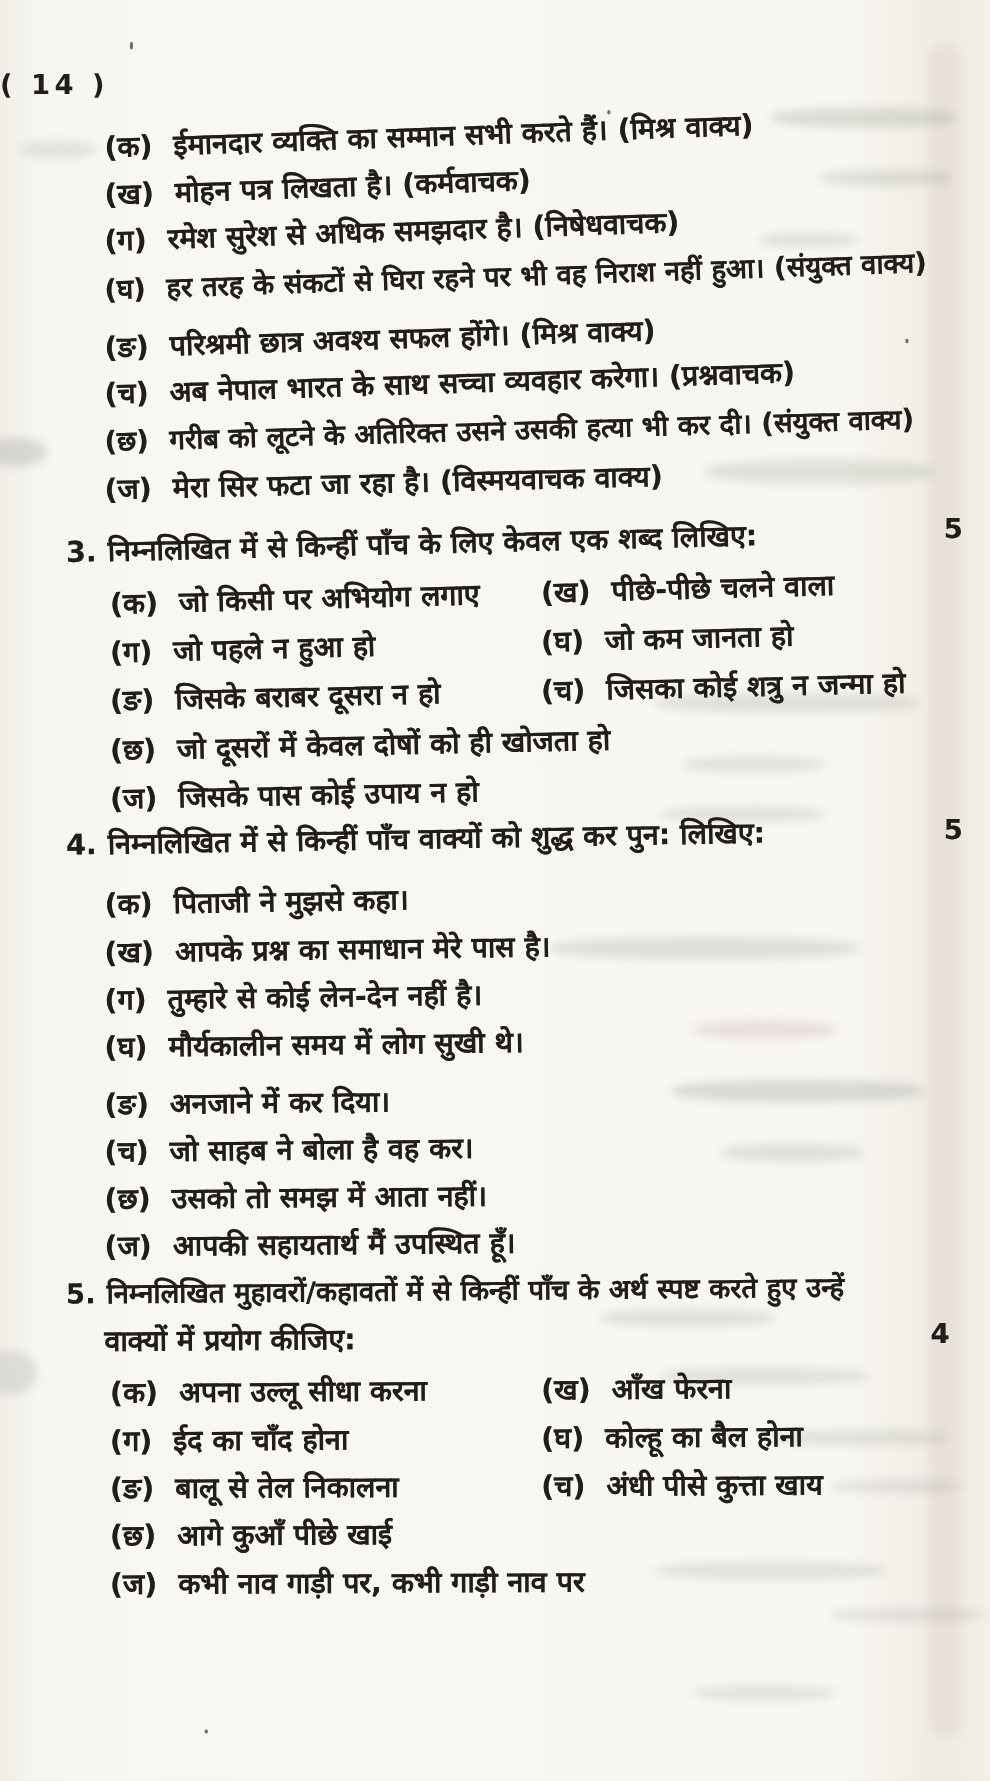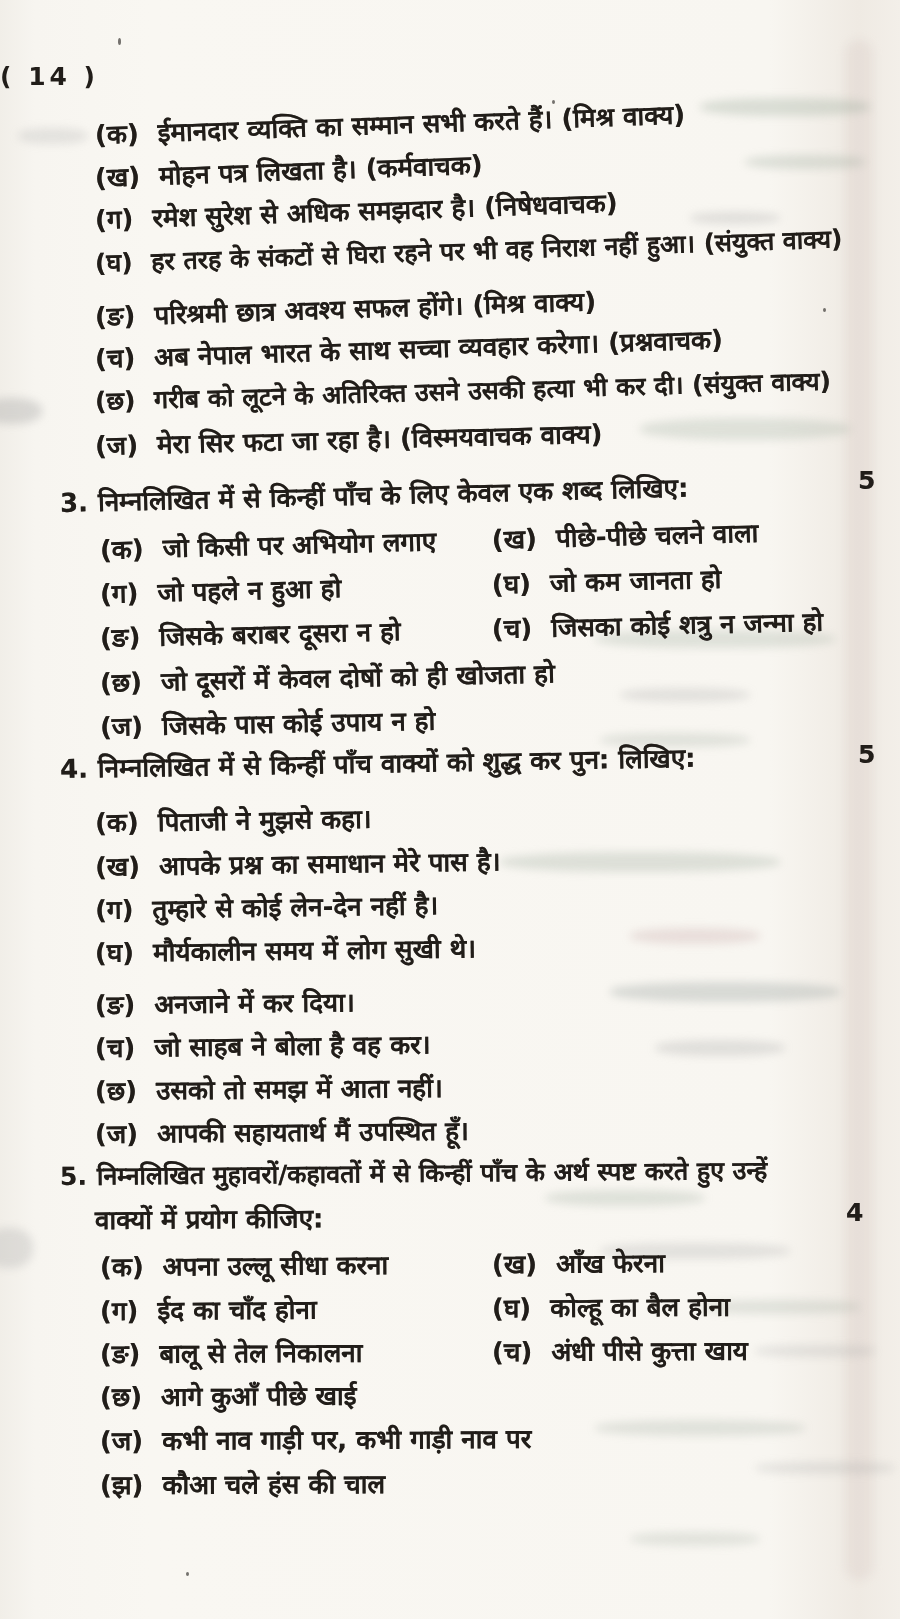--- a/index.html
+++ b/index.html
@@ -186,18 +186,14 @@
     <span class="col-l"><span class="lbl">(ङ)</span> <span>बालू से तेल निकालना</span></span><span><span class="lbl">(च)</span> <span>अंधी पीसे कुत्ता खाय</span></span>
   </div>
   <div class="row" style="left:100px;top:1380px;transform:rotate(-0.3deg);">
     <span class="lbl">(छ)</span>
     <span>आगे कुआँ पीछे खाई</span>
   </div>
   <div class="row" style="left:100px;top:1424px;transform:rotate(-0.3deg);">
     <span class="lbl">(ज)</span>
     <span>कभी नाव गाड़ी पर, कभी गाड़ी नाव पर</span>
   </div>
-  <div class="row" style="left:100px;top:1468px;transform:rotate(-0.2deg);">
-    <span class="lbl">(झ)</span>
-    <span>कौआ चले हंस की चाल</span>
-  </div>
 
 </div>
 
 </body></html>

